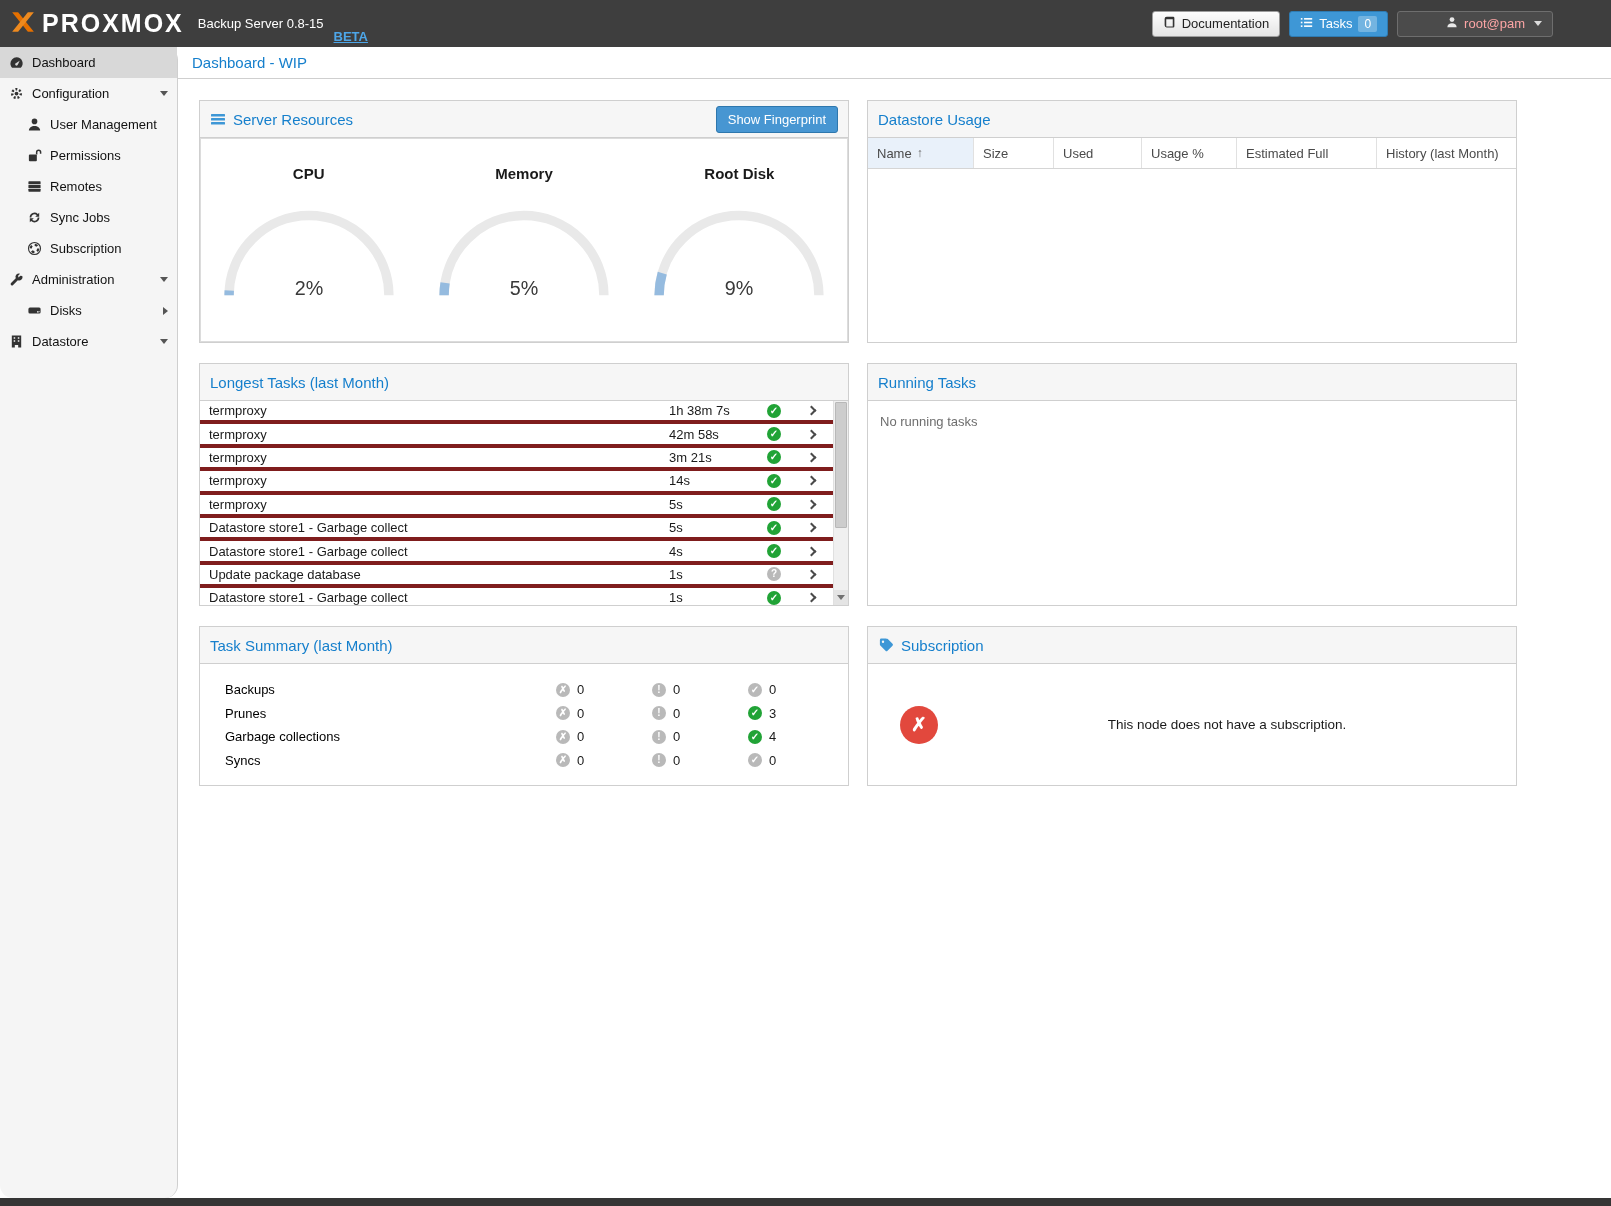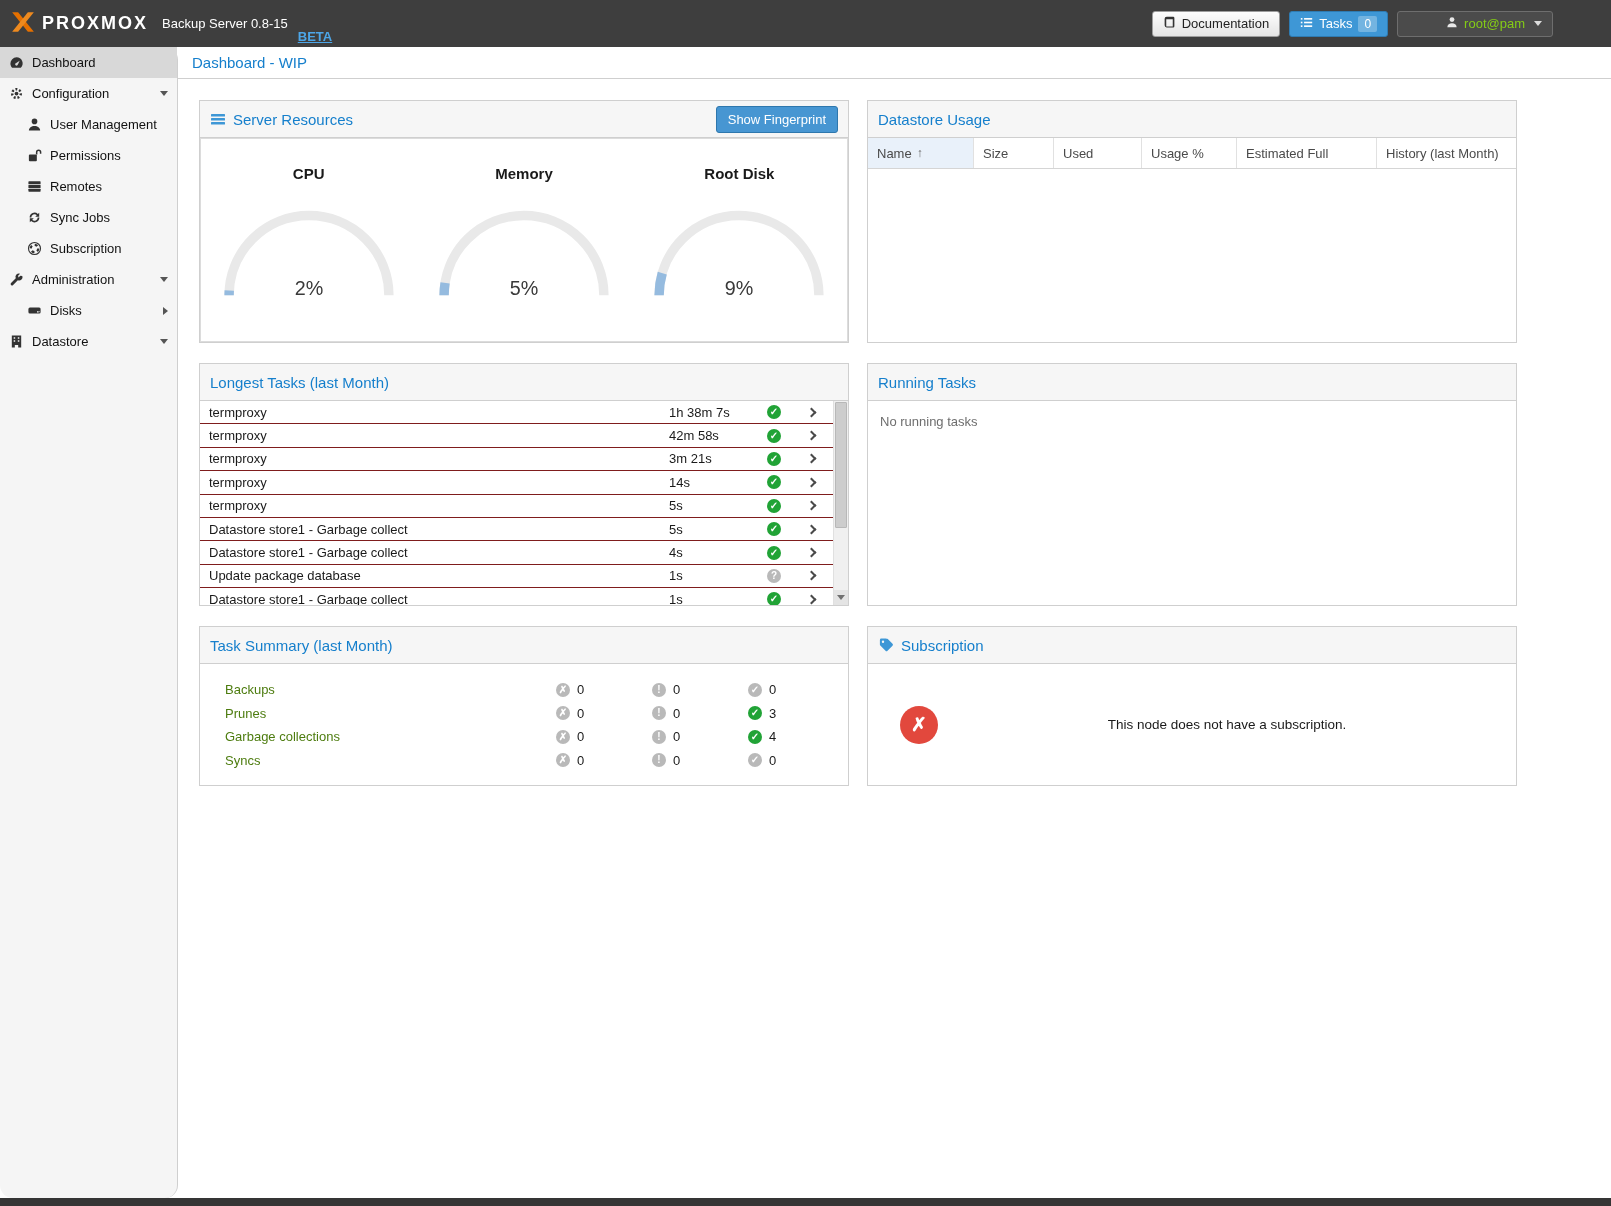--- a/index.html
+++ b/index.html
@@ -12,33 +12,33 @@
     position: relative;
     overflow: hidden;
   }
 
   
   .topbar {
     height: 47px; background: #3e3e3e; display: flex; align-items: center;
     padding: 0 58px 0 10px; gap: 10px;
   }
   .logo { display: flex; align-items: center; gap: 6px; }
-  .logo-text { color: #ffffff; font-size: 18px; font-weight: bold; letter-spacing: 2px; }
+  .logo-text { color: #ffffff; font-size: 25px; font-weight: bold; letter-spacing: 2px; }
   .app-title { color: #ffffff; font-size: 13px; margin-left: 4px; }
   .beta-link { color: #4da6e8; font-size: 13px; text-decoration: underline; cursor: pointer; font-weight: bold; margin-top: 26px; }
   .topbar-right { margin-left: auto; display: flex; align-items: center; gap: 9px; }
   .tb-btn {
     height: 26px; border-radius: 3px; display: inline-flex; align-items: center; gap: 6px;
     padding: 0 10px; font-size: 13px; cursor: pointer; border: 1px solid transparent;
     font-family: inherit;
   }
   .btn-doc { background: linear-gradient(#fdfdfd,#e4e4e4); border-color: #9d9d9d; color: #222; }
   .btn-tasks { background: #3e97d6; border-color: #2e7bb2; color: #fff; }
   .btn-tasks .badge { background: rgba(255,255,255,0.28); border-radius: 2px; padding: 1px 6px; font-size: 12px; }
-  .btn-user { background: #4b4b4b; border-color: #6e6e6e; color: #84cc16; padding-left: 48px; }
+  .btn-user { background: #4b4b4b; border-color: #6e6e6e; color: #fca5a5; padding-left: 48px; }
   .caret-down-w { width:0; height:0; border-left:4px solid transparent; border-right:4px solid transparent; border-top:5px solid #dcdcdc; margin-left:3px; }
 
   
   .layout { display: flex; height: 1151px; }
   .sidebar { width: 178px; background: #f5f5f5; border-right: 1px solid #cfcfcf; flex-shrink: 0; border-radius: 13px; }
   .side-item {
     height: 31px; display: flex; align-items: center; gap: 8px; padding: 0 9px;
     color: #111; cursor: pointer; font-size: 13px;
   }
   .side-item.sub { padding-left: 27px; }
@@ -87,21 +87,21 @@
     border-right: 1px solid #e1e1e1; color: #4a4a4a; font-size: 13px; cursor: pointer; background: #fff;
   }
   .du-cell.sorted { background: #e9f1fa; }
   .du-cell:last-child { border-right: none; flex: 1; }
   .sort-arrow { color: #666; font-size: 12px; }
   .empty-text { padding: 13px 12px; color: #8a8a8a; font-size: 13px; }
 
   
   .lt-body { flex: 1; display: flex; overflow: hidden; position: relative; }
   .task-list { flex: 1; margin-right: 15px; overflow: hidden; }
-  .task-row { height: 23.4px; display: flex; align-items: center; padding-left: 9px; border-bottom: 1px solid #7f1d1d; cursor: pointer; }
+  .task-row { height: 23.4px; display: flex; align-items: center; padding-left: 9px; border-bottom: 4px solid #7f1d1d; cursor: pointer; }
   .tr-name { width: 460px; color: #1a1a1a; }
   .tr-dur { width: 90px; color: #1a1a1a; }
   .tr-status { width: 30px; display: flex; justify-content: center; }
   .tr-action { flex: 1; display: flex; justify-content: center; cursor: pointer; }
   .chev { width: 7px; height: 7px; border-top: 2px solid #4a4a4a; border-right: 2px solid #4a4a4a; transform: rotate(45deg); }
 
   .scrollbar { position: absolute; right: 0; top: 0; bottom: 0; width: 15px; background: #f0f0f0; border-left: 1px solid #e0e0e0; }
   .scroll-thumb { position: absolute; top: 1px; left: 1px; right: 1px; height: 62%; background: #cdcdcd; border: 1px solid #b8b8b8; border-radius: 1px; }
   .scroll-btn { position: absolute; bottom: 0; left: 0; right: 0; height: 15px; display: flex; align-items: center; justify-content: center; background: #e4e4e4; }
   .scroll-btn .tri { width: 0; height: 0; border-left: 4px solid transparent; border-right: 4px solid transparent; border-top: 5px solid #707070; }
@@ -115,21 +115,21 @@
   .lt-ok::after, .ts-ok::after, .ts-neutral::after { content: "✓"; }
   .lt-unknown { background: #b9b9b9; }
   .lt-unknown::after { content: "?"; }
   .ci-err { background: #b9b9b9; } .ci-err::after { content: "✗"; }
   .ci-warn { background: #b9b9b9; } .ci-warn::after { content: "!"; }
   .ts-neutral { background: #b9b9b9; }
 
   
   .ts-body { padding-top: 14px; }
   .ts-row { height: 23.5px; display: flex; align-items: center; padding-left: 25px; }
-  .ts-label { width: 331px; color: #4d7c0f; }
+  .ts-label { width: 331px; color: #000000; }
   .ts-group { width: 96px; display: flex; align-items: center; gap: 7px; }
 
   
   .sub-body { flex: 1; display: flex; align-items: center; padding-left: 32px; }
   .no-sub-icon {
     width: 38px; height: 38px; border-radius: 50%; background: #e2483d; color: #fff;
     display: flex; align-items: center; justify-content: center; font-size: 19px; font-weight: bold; flex-shrink: 0;
   }
   .sub-msg { flex: 1; text-align: center; font-size: 13.5px; color: #1a1a1a; }
 

